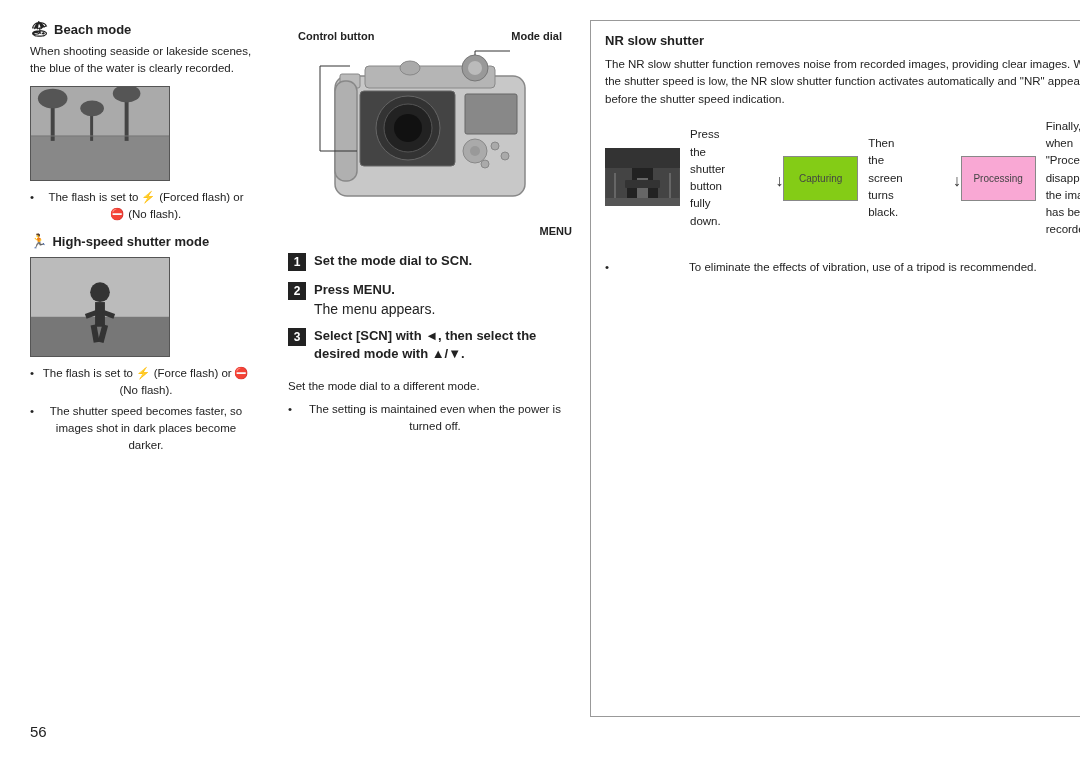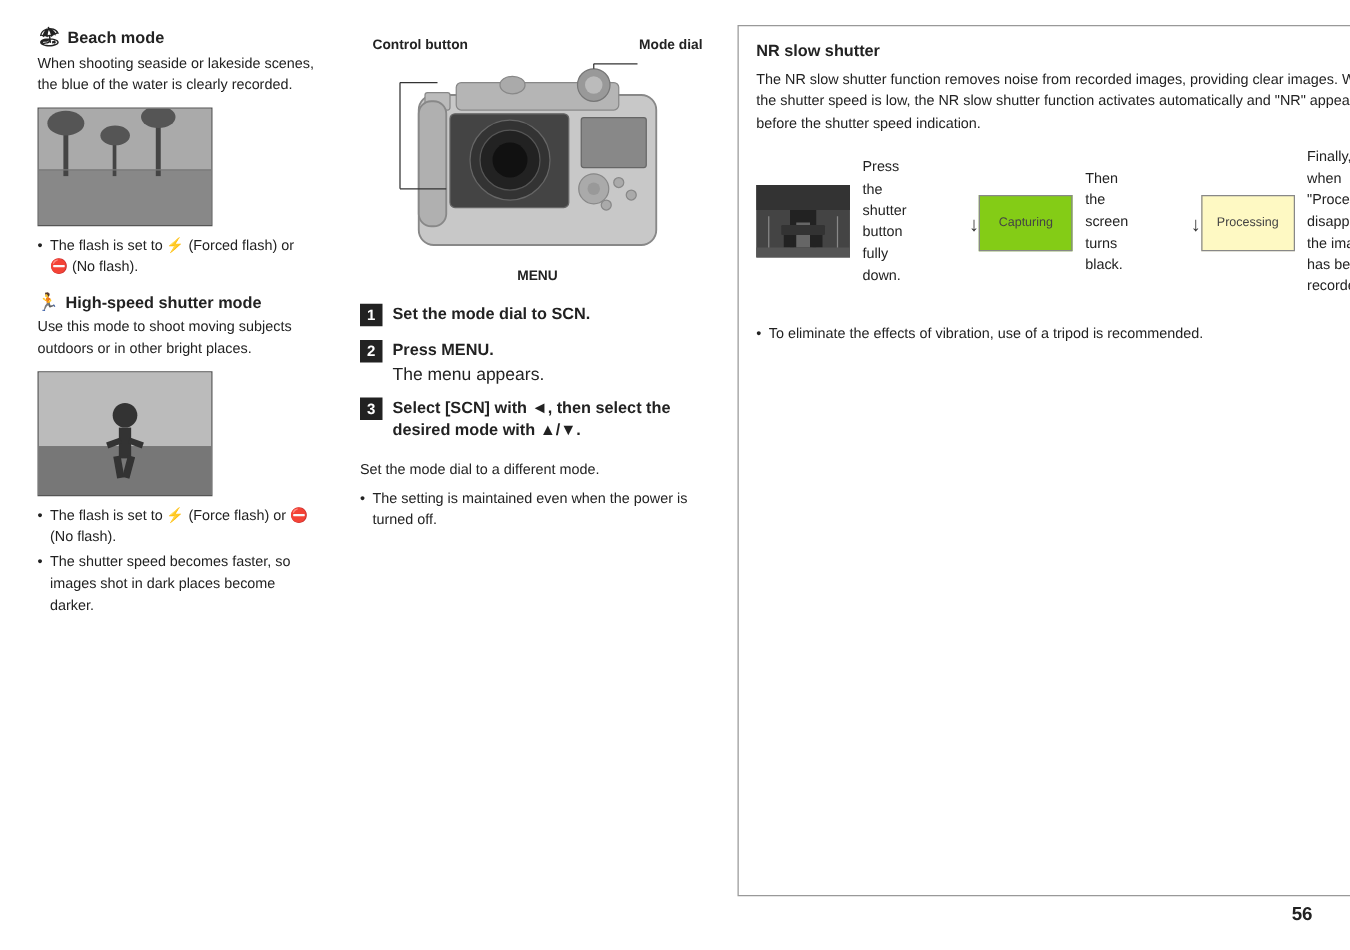--- a/index.html
+++ b/index.html
@@ -68,20 +68,21 @@
       color: #ddd;
       font-size: 10px;
       margin: 8px 0;
       position: relative;
       overflow: hidden;
     }
     .bullet-list {
       list-style: none;
       padding: 0;
       margin: 5px 0 10px 0;
+      text-align: center;
     }
     .bullet-list li {
       font-size: 11.5px;
       line-height: 1.5;
       padding-left: 10px;
       position: relative;
       margin-bottom: 3px;
     }
     .bullet-list li::before {
       content: "•";
@@ -173,22 +174,22 @@
       border: 1.5px solid #555;
       background: #f5f5f5;
       display: flex;
       align-items: center;
       justify-content: center;
       font-size: 11px;
       color: #333;
     }
     .page-num {
       font-size: 15px;
-      font-weight: bold;
-      text-align: right;
+      font-weight: normal;
+      text-align: left;
       padding-top: 6px;
       margin-top: auto;
     }
     
     .beach-scene {
       width: 140px;
       height: 95px;
       background: linear-gradient(to bottom, #999 0%, #777 40%, #aaa 60%, #888 100%);
       position: relative;
     }
@@ -232,21 +233,20 @@
       </div>
 
       <ul class="bullet-list">
         <li>The flash is set to ⚡ (Forced flash) or ⛔ (No flash).</li>
       </ul>
 
       <div class="section-title">
         <span style="font-size:14px;">🏃</span>
         <span>High-speed shutter mode</span>
       </div>
-      <p>Use this mode to shoot moving subjects outdoors or in other bright places.</p>
 
       <div class="img-placeholder action-scene">
         <svg width="140" height="100" viewBox="0 0 140 100">
           <rect width="140" height="100" fill="#999"></rect>
 
           <rect width="140" height="60" fill="#bbb"></rect>
 
           <rect y="60" width="140" height="40" fill="#777"></rect>
 
           <circle cx="70" cy="35" r="10" fill="#333"></circle>
@@ -301,21 +301,21 @@
           <rect x="30" y="28" width="20" height="14" rx="2" ry="2" fill="#bbb" stroke="#888" stroke-width="1"></rect>
 
           <rect x="25" y="35" width="22" height="100" rx="10" ry="10" fill="#b0b0b0" stroke="#888" stroke-width="1.5"></rect>
 
           <line x1="47" y1="105" x2="10" y2="105" stroke="#333" stroke-width="1"></line>
           <line x1="10" y1="105" x2="10" y2="20" stroke="#333" stroke-width="1"></line>
           <line x1="10" y1="20" x2="40" y2="20" stroke="#333" stroke-width="1"></line>
           <line x1="165" y1="9" x2="165" y2="5" stroke="#333" stroke-width="1"></line>
           <line x1="165" y1="5" x2="200" y2="5" stroke="#333" stroke-width="1"></line>
         </svg>
-        <div style="font-size:11px; font-weight:bold; margin-top:6px;">
+        <div style="font-size:11px; font-weight:bold; margin-top:16px;text-align:right;">
           <span>MENU</span>
         </div>
       </div>
 
       <div class="steps-section">
         <div class="step">
           <div class="step-num">1</div>
           <div class="step-text">Set the mode dial to SCN.</div>
         </div>
         <div class="step">
@@ -375,21 +375,21 @@
               <span style="font-size:10px; color:#444;">Capturing</span>
             </div>
           </div>
           <div class="nr-label-text">Then the screen turns black.</div>
         </div>
 
         <span class="arrow-down">↓</span>
 
         <div class="nr-row">
           <div class="nr-img">
-            <div class="screen-box" style="width:75px; height:45px; background:#fef9c3; border: 1.5px solid #888;">
+            <div class="screen-box" style="width:75px; height:45px; background:#f9a8d4; border: 1.5px solid #888;">
               <span style="font-size:10px; color:#444;">Processing</span>
             </div>
           </div>
           <div class="nr-label-text">Finally, when "Processing" disappears, the image has been recorded.</div>
         </div>
       </div>
 
       <ul class="bullet-list" style="margin-top:14px;">
         <li>To eliminate the effects of vibration, use of a tripod is recommended.</li>
       </ul>

